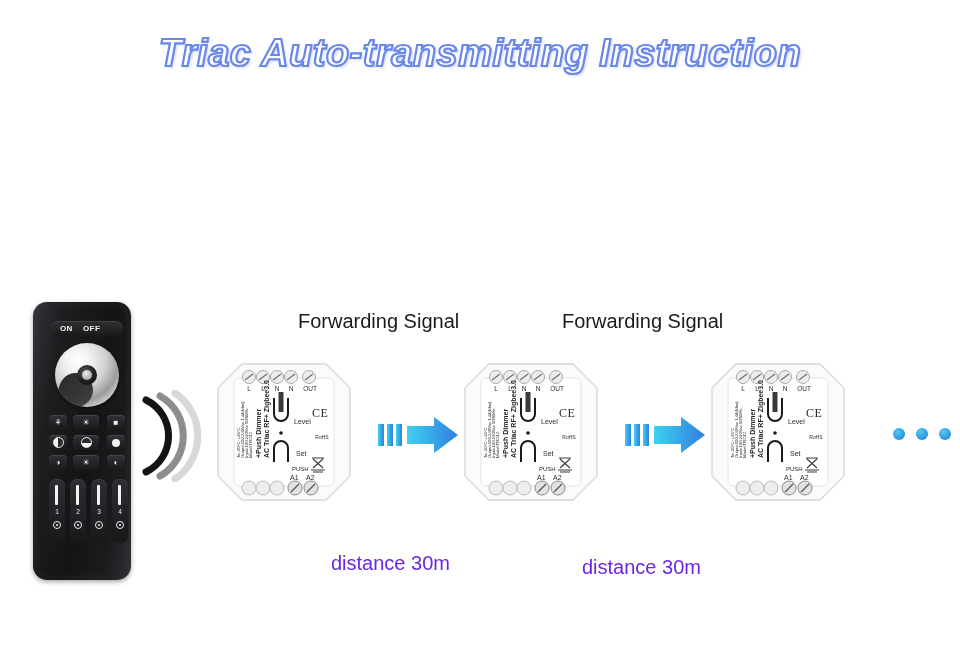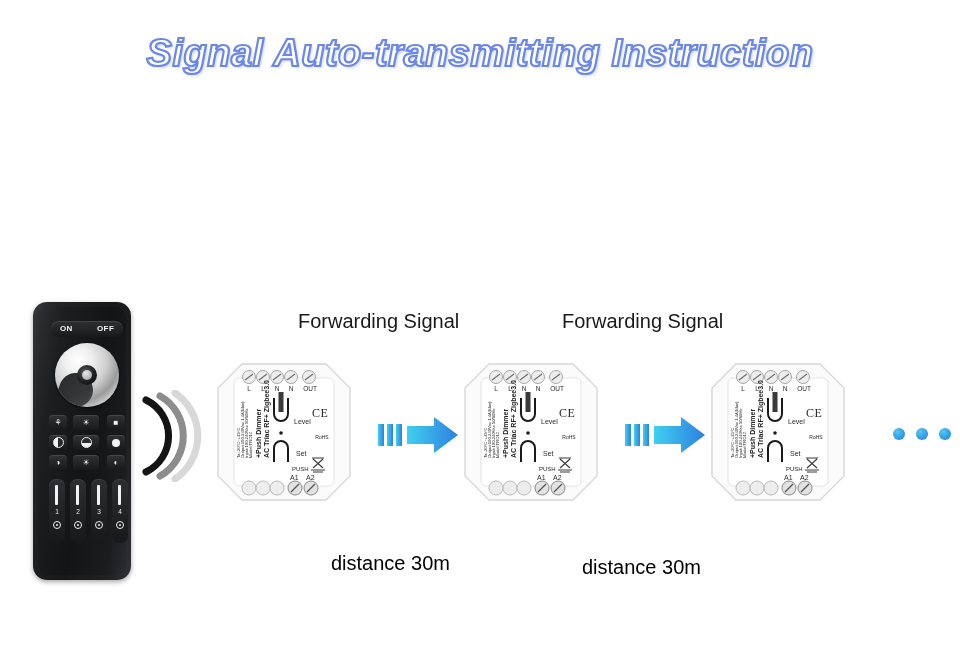--- a/index.html
+++ b/index.html
@@ -45,21 +45,21 @@
     font-size:20px;
     color:#1a1a1a;
     white-space:nowrap;
   }
   .fwd-1{left:298px;top:310px;}
   .fwd-2{left:562px;top:310px;}
 
   .dist-label{
     position:absolute;
     font-size:20px;
-    color:#000000;
+    color:#6d28d9;
     white-space:nowrap;
   }
   .dist-1{left:331px;top:552px;}
   .dist-2{left:582px;top:556px;}
 
   
   .remote{
     position:absolute;left:33px;top:302px;width:98px;height:278px;
     border-radius:14px;
     background:linear-gradient(100deg,#35373a 0%,#222426 16%,#16181a 52%,#202224 85%,#303236 100%);
@@ -75,21 +75,21 @@
     border-radius:8px;
     background:linear-gradient(180deg,#2e3033 0%,#17191b 100%);
     box-shadow:inset 0 1px 0 rgba(255,255,255,.10);
     text-align:center;
   }
   .onoff span{
     position:absolute;top:3px;
     font-size:8px;font-weight:bold;color:#f2f2f2;letter-spacing:.4px;
   }
   .onoff .on{left:9px;}
-  .onoff .off{left:46px;}
+  .onoff .off{left:32px;}
 
   .dial{
     position:absolute;left:17px;top:36px;width:64px;height:64px;
     border-radius:50%;
     background:
       radial-gradient(circle at 36% 28%, #ffffff 0%, #f0f0f0 22%, #cfcfcf 46%, #9b9b9b 66%, #d8d8d8 82%, #8d8d8d 100%);
     box-shadow:0 1px 3px rgba(0,0,0,.55);
     overflow:hidden;
   }
   .dial::after{
@@ -219,21 +219,21 @@
   }
   .dots i:nth-child(1){left:0;}
   .dots i:nth-child(2){left:23px;}
   .dots i:nth-child(3){left:46px;}
 </style>
 </head>
 <body>
 
 <div class="stage">
 
-  <div class="title">Signal Auto-transmitting Instruction</div>
+  <div class="title">Triac Auto-transmitting Instruction</div>
 
 
   <div class="fwd-label fwd-1">Forwarding Signal</div>
   <div class="fwd-label fwd-2">Forwarding Signal</div>
   <div class="dist-label dist-1">distance 30m</div>
   <div class="dist-label dist-2">distance 30m</div>
 
   <div class="remote">
     <div class="remote-inner">
 

